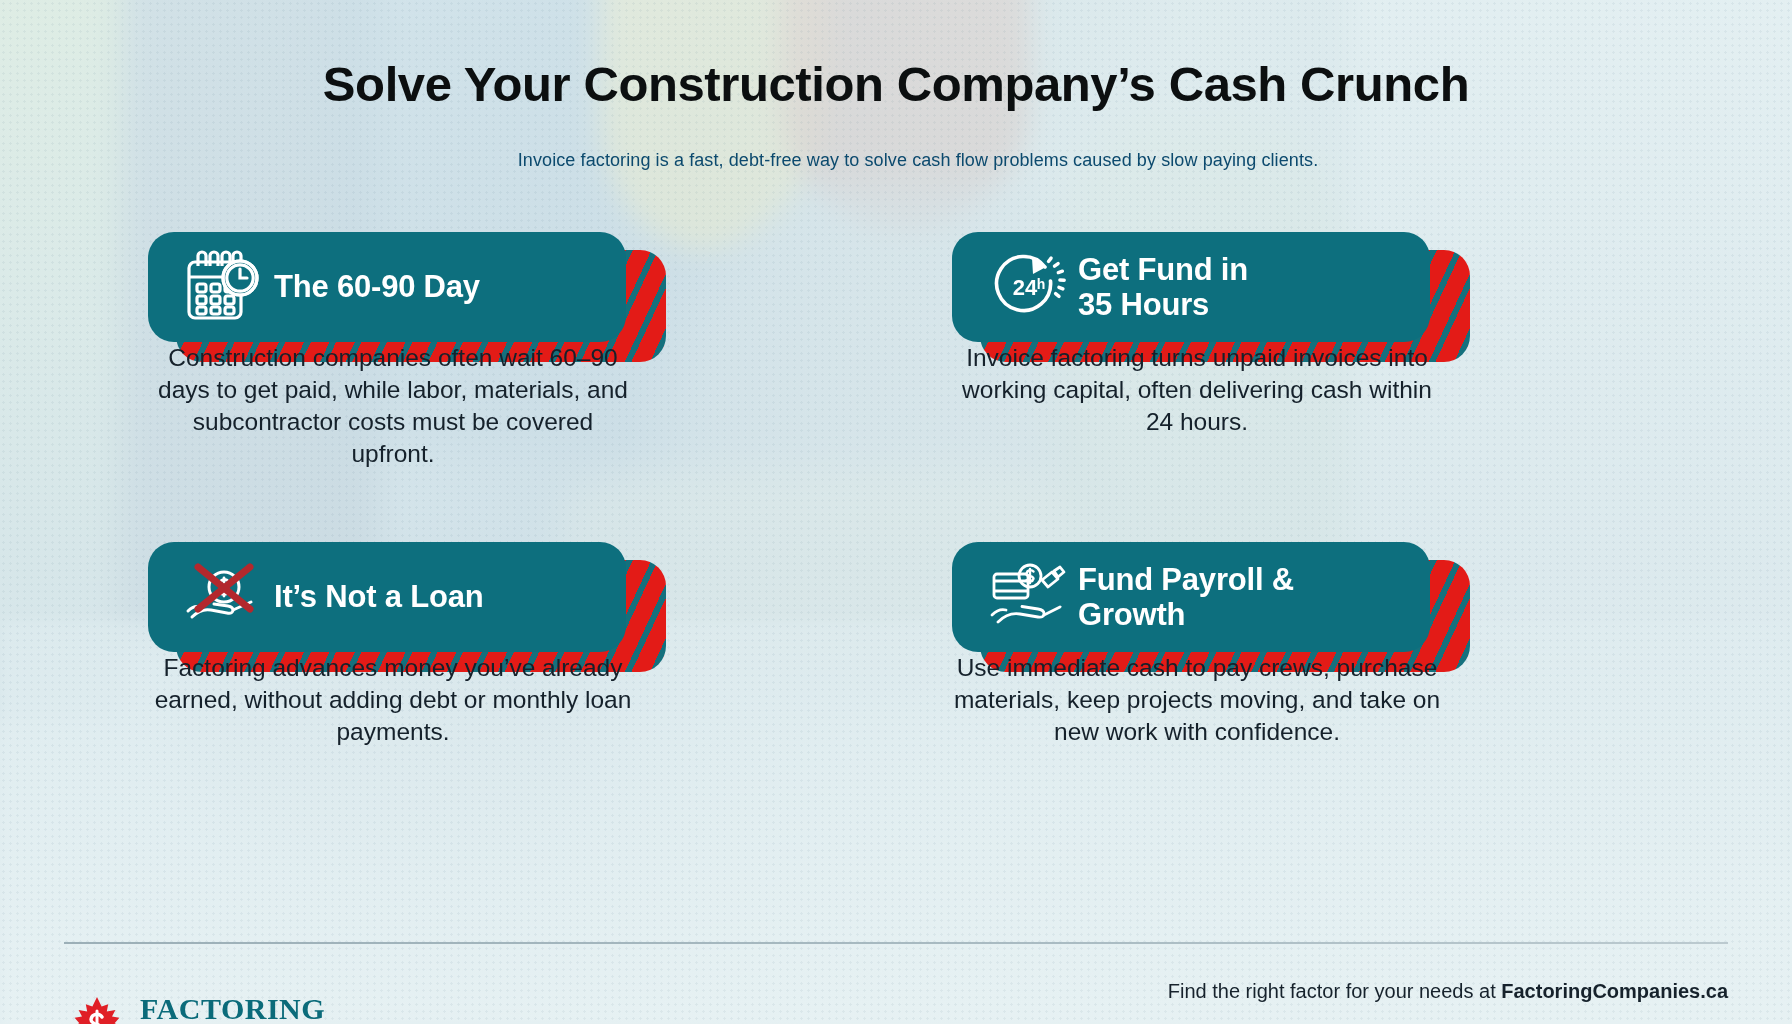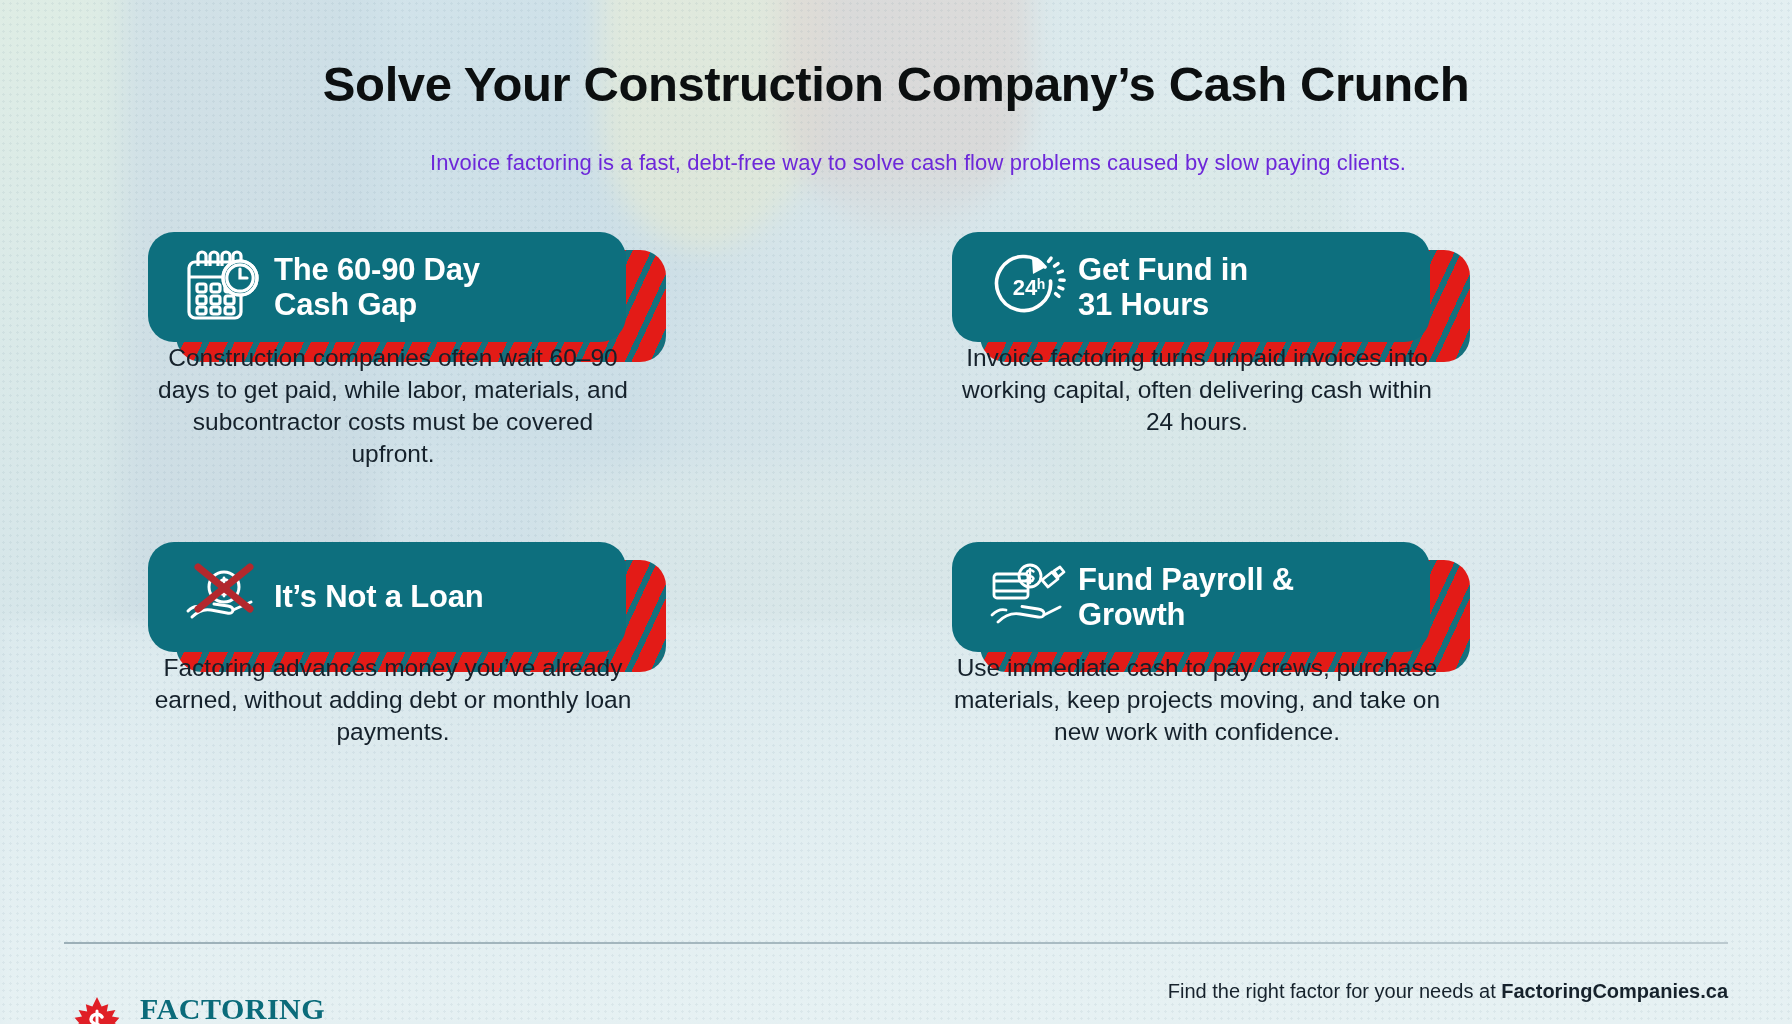--- a/index.html
+++ b/index.html
@@ -62,21 +62,21 @@
   .headline{
     position:absolute; left:0; right:0; top:56px;
     text-align:center;
     font-size:49px; font-weight:bold; color:#0c0f10;
     letter-spacing:-.4px;
     font-family:"Liberation Sans", sans-serif;
   }
   .subhead{
     position:absolute; left:0; right:0; top:150px;
     text-align:center;
-    font-size:22px; color:#6d28d9; font-weight:400;
+    font-size:18px; color:#0c4a6e; font-weight:400;
     letter-spacing:.1px;
     padding-left:44px;
   }
 
   
   .grid{ position:absolute; left:0; top:232px; width:1792px; }
   .col{ position:absolute; width:560px; }
   .col-left{ left:148px; }
   .col-right{ left:952px; }
   .row2{ top:310px; }
@@ -201,21 +201,20 @@
               <rect x="28" y="59" width="9" height="7" rx="2.2"></rect>
               <rect x="42" y="59" width="9" height="7" rx="2.2"></rect>
               <circle cx="57" cy="30" r="17" fill="#0d6f7e"></circle>
               <circle cx="57" cy="30" r="17"></circle>
               <circle cx="57" cy="30" r="13.2"></circle>
               <path d="M57 21 V30 H64" stroke-linecap="round"></path>
             </svg>
           </div>
           <div class="pill-title">
             <span>The 60-90 Day</span>
-            <span class="l2">Cash Gap</span>
           </div>
         </div>
       </div>
       <div class="body-text">Construction companies often wait 60–90 days to get paid, while labor, materials, and subcontractor costs must be covered upfront.</div>
     </div>
 
     <div class="col col-right" style="top:0">
       <div class="card-wrap">
         <div class="stripe"></div>
         <div class="pill">
@@ -230,21 +229,21 @@
                 <path d="M71.9 32.0 l4.3 0.2"></path>
                 <path d="M70.9 39.3 l4.0 1.6"></path>
                 <path d="M67.6 45.6 l3.4 2.8"></path>
               </g>
               <text x="37" y="47" font-family="Liberation Sans, sans-serif" font-size="22" font-weight="bold" fill="#ffffff" stroke="none" text-anchor="middle">24</text>
               <text x="53" y="41" font-family="Liberation Sans, sans-serif" font-size="14" font-weight="bold" fill="#ffffff" stroke="none" text-anchor="middle">h</text>
             </svg>
           </div>
           <div class="pill-title">
             <span>Get Fund in</span>
-            <span class="l2">31 Hours</span>
+            <span class="l2">35 Hours</span>
           </div>
         </div>
       </div>
       <div class="body-text">Invoice factoring turns unpaid invoices into working capital, often delivering cash within 24 hours.</div>
     </div>
 
     <div class="col col-left row2">
       <div class="card-wrap">
         <div class="stripe"></div>
         <div class="pill">

